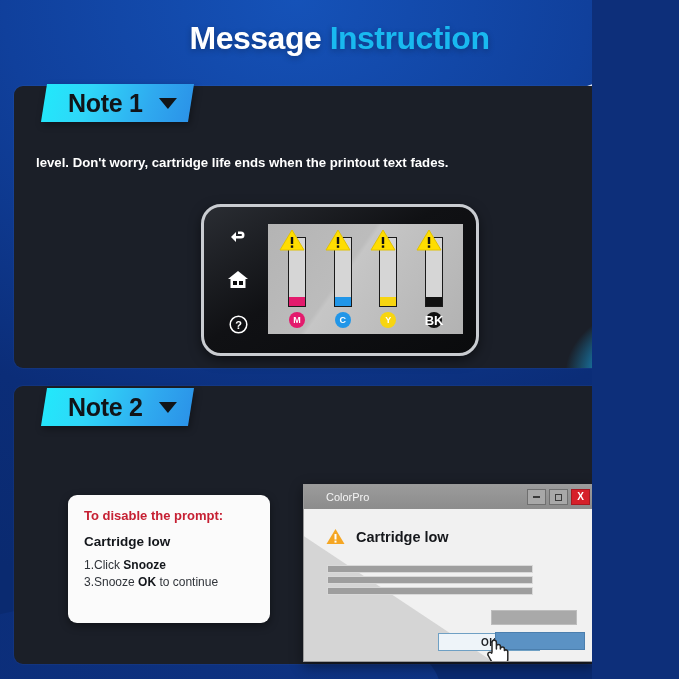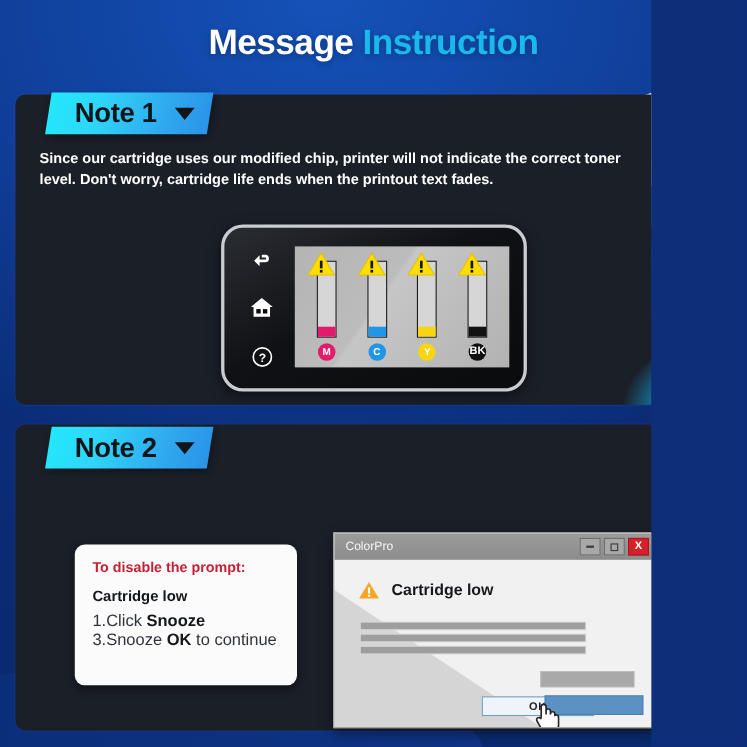--- a/index.html
+++ b/index.html
@@ -124,45 +124,45 @@
     background:#d6d6d6;border:1.4px solid #1a1a1a;box-sizing:border-box;
     display:flex;flex-direction:column;justify-content:flex-end;
   }
   .fill{width:100%;}
   .warn{position:absolute;left:-10px;top:-10px;width:26px;height:24px;}
   .chip{
     margin-top:5px;width:16px;height:16px;border-radius:50%;
     display:flex;align-items:center;justify-content:center;
     font-size:9px;font-weight:bold;color:#fff;line-height:1;
   }
-  .chip.bk{font-size:10px;}
+  .chip.bk{font-size:13px;}
 
   
   .card{
     position:absolute;left:68px;top:495px;width:202px;height:128px;z-index:7;
     background:#fbfbfb;border-radius:9px;
     box-shadow:0 3px 9px rgba(0,0,0,.42);
     padding:13px 16px;box-sizing:border-box;
   }
   .card .hd{color:#c62033;font-size:13px;font-weight:bold;}
   .card .sub{color:#13161b;font-size:13.5px;font-weight:bold;margin-top:11px;}
   .card ol{margin:8px 0 0;padding:0;list-style:none;}
-  .card li{font-size:15px;color:#30343a;line-height:16.5px;}
+  .card li{font-size:12px;color:#30343a;line-height:16.5px;}
   .card li b{color:#13161b;}
 
   
   .dialog{
     position:absolute;left:303px;top:484px;width:290px;height:176px;z-index:7;
     background:#f1f1f1;border:1px solid #9a9a9a;
     box-shadow:0 4px 12px rgba(0,0,0,.45);overflow:hidden;
   }
   .titlebar{
     height:24px;background:linear-gradient(180deg,#9b9b9b,#8c8c8c);
     display:flex;align-items:center;justify-content:space-between;
-    padding:0 4px 0 10px;box-sizing:border-box;
+    padding:0 4px 0 22px;box-sizing:border-box;
   }
   .titlebar .t{font-size:11px;color:#f4f4f4;font-weight:normal;}
   .winbtns{display:flex;gap:3px;align-items:center;}
   .wb{width:17px;height:14px;border:1px solid #6f6f6f;background:#a8a8a8;
       display:flex;align-items:center;justify-content:center;}
   .wb .m{width:7px;height:2px;background:#3a3a3a;}
   .wb .q{width:7px;height:7px;border:1.5px solid #3a3a3a;box-sizing:border-box;}
   .wb.x{background:#d6202a;border-color:#a81820;color:#fff;font-size:10px;font-weight:bold;line-height:1;}
   .dlg-body{position:relative;height:152px;background:#f1f1f1;}
   .dlg-head{position:absolute;left:22px;top:19px;display:flex;align-items:center;gap:11px;}
@@ -205,21 +205,20 @@
   <div class="panel panel-1">
     <div class="glow"></div>
   </div>
 
   <div class="tab tab-1">
     <span class="lbl">Note 1</span>
     <span class="caret"></span>
   </div>
 
   <div class="copy copy-1">
-    <span>Since our cartridge uses our modified chip, printer will not indicate the correct toner</span>
     <br>
     <span>level. Don't worry, cartridge life ends when the printout text fades.</span>
   </div>
 
   <div class="device">
     <div class="dev-icons">
       <span>
         <svg width="20" height="16" viewBox="0 0 20 16">
             <path d="M3 9 L8 14 L8 10.5 L13 10.5 A3.5 3.5 0 0 0 13 3.5 L10 3.5 L10 6 L13 6 A1 1 0 0 1 13 8 L8 8 L8 4 Z" fill="#ffffff"></path>
           </svg>

